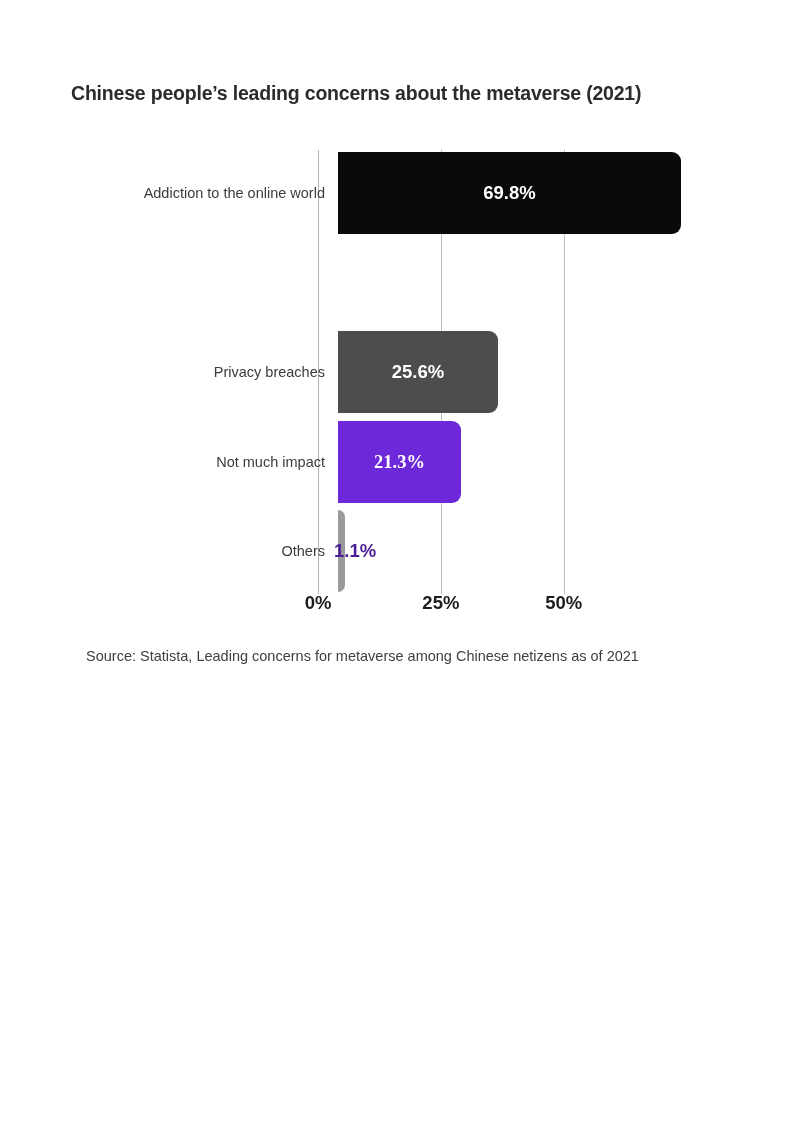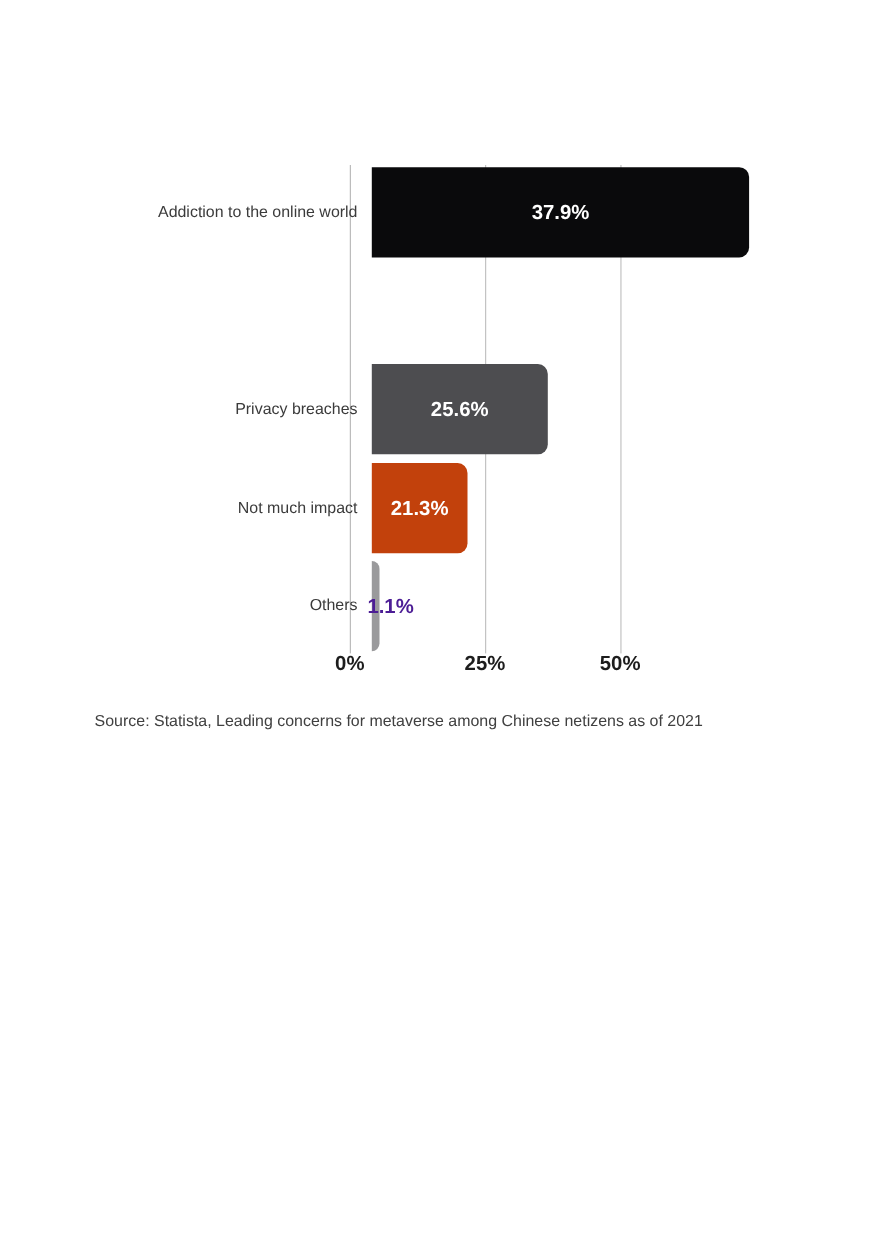--- a/index.html
+++ b/index.html
@@ -123,41 +123,42 @@
     font-size: 14.5px;
     color: #404040;
     white-space: nowrap;
   }
 </style>
 </head>
 <body>
 
 <div class="page">
 
+  <div class="chart-title">Chinese people’s leading concerns about the metaverse (2021)</div>
 
   <div class="plot">
 
   <div class="gridline axis-zero" style="left: 318px;"></div>
       <div class="gridline" style="left: 440.875px;"></div>
       <div class="gridline" style="left: 563.75px;"></div>
       <div class="row" style="top: 152px;">
         <div class="cat-label">Addiction to the online world</div>
         <div class="bar" style="width: 343.067px; height: 82px; background: rgb(10, 10, 12);">
-          <div class="bar-value inside">37.9%</div>
+          <div class="bar-value inside">69.8%</div>
         </div>
       </div>
       <div class="row" style="top: 331px;">
         <div class="cat-label">Privacy breaches</div>
         <div class="bar" style="width: 125.824px; height: 82px; background: rgb(77, 77, 80); padding-left: 34px;">
           <div class="bar-value inside">25.6%</div>
         </div>
       </div>
       <div class="row" style="top: 420.5px;">
         <div class="cat-label">Not much impact</div>
-        <div class="bar" style="width: 87px; height: 82px; background: #c2410c;">
+        <div class="bar" style="width: 123px; height: 82px; background: #6d28d9; font-family: Liberation Serif, serif;">
           <div class="bar-value inside">21.3%</div>
         </div>
       </div>
       <div class="row" style="top: 510px;">
         <div class="cat-label">Others</div>
         <div class="bar" style="width: 7px; height: 82px; background: rgb(154, 154, 156);">
           <div class="bar-value outside">1.1%</div>
         </div>
       </div>
       <div class="xtick" style="left: 318px;">0%</div>

